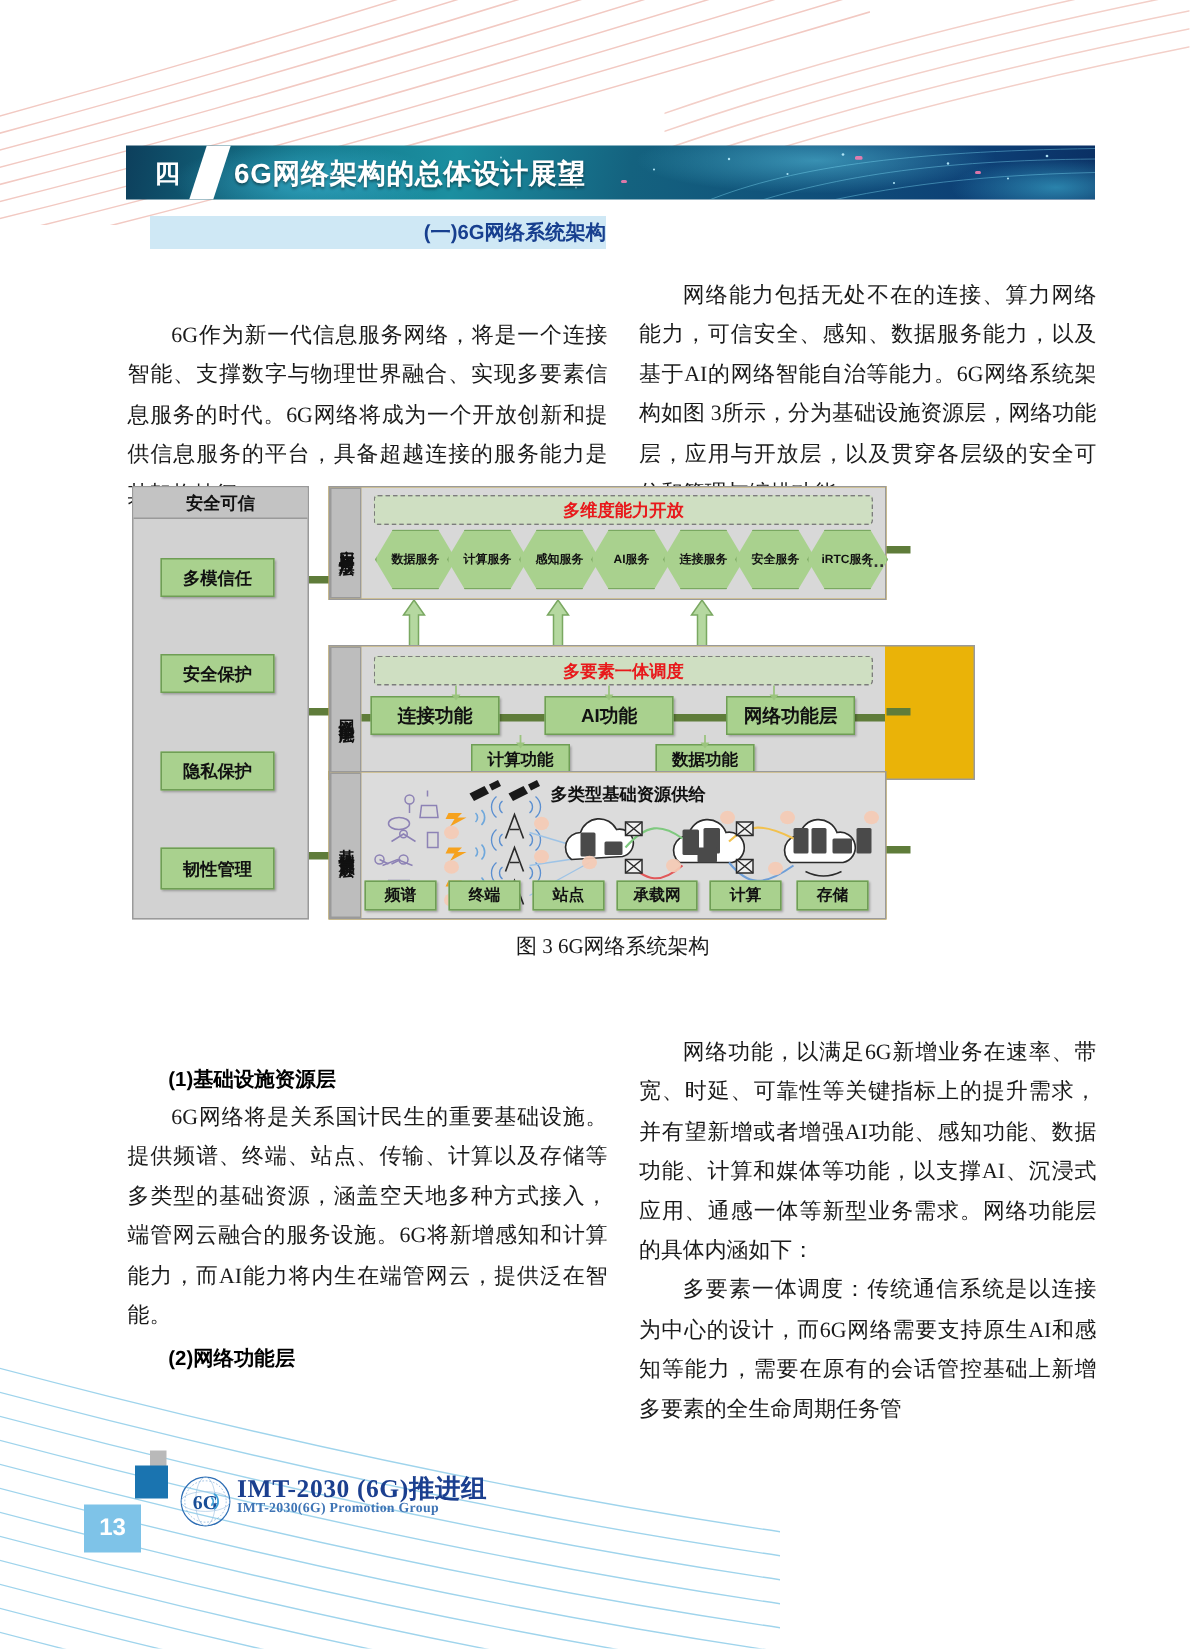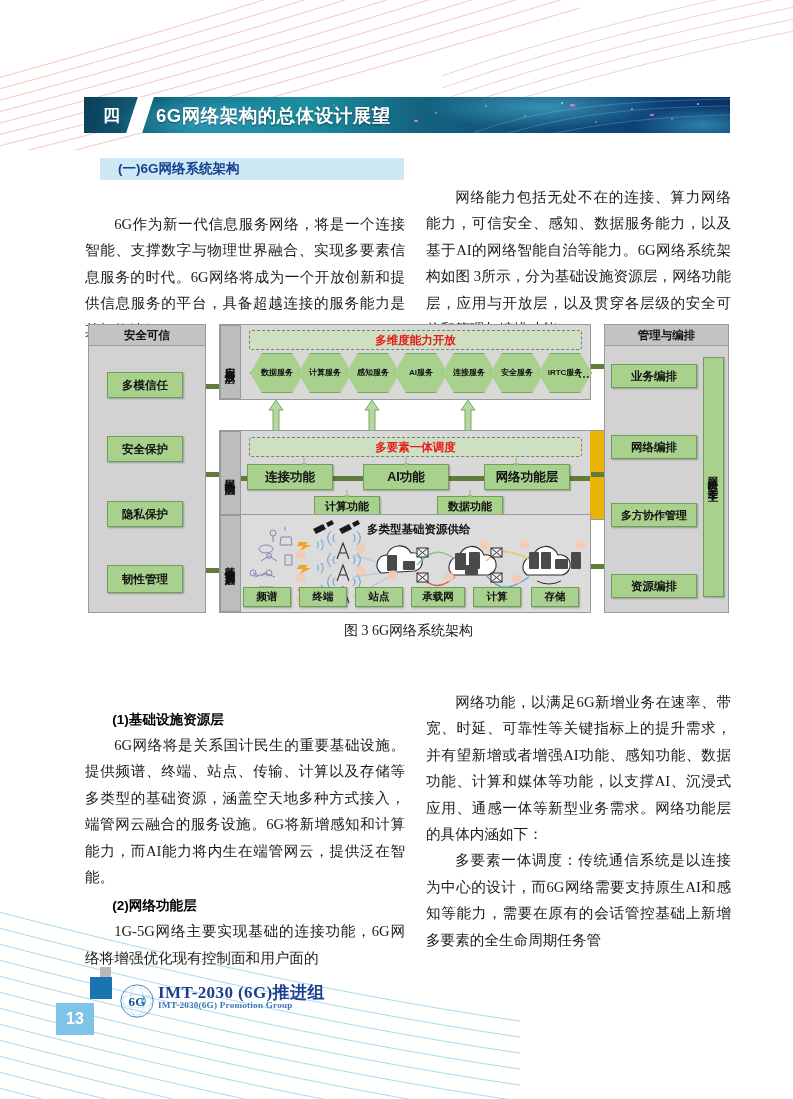--- a/index.html
+++ b/index.html
@@ -40,23 +40,23 @@
     position:absolute;left:72px;top:0;height:36px;
     display:flex;align-items:center;
     color:#ffffff;font-weight:bold;font-size:18.5px;letter-spacing:.5px;
     font-family:"Liberation Sans", sans-serif;
     text-shadow:0 1px 2px rgba(0,0,0,.45);
     z-index:3;
   }
 
   
   .subhead{
-    position:absolute;left:100px;top:158px;width:304px;height:22px;
+    position:absolute;left:100px;top:144px;width:304px;height:22px;
     background:#cfe8f5;
-    display:flex;align-items:center;
+    display:flex;align-items:center;justify-content:flex-end;
   }
   .subhead span{
     color:#173f8f;font-weight:bold;font-size:13.5px;
     font-family:"Liberation Sans", sans-serif;
     padding-left:18px;
   }
 
   
   .col{
     position:absolute;
@@ -526,38 +526,29 @@
         <div class="gbox" style="left:170px;top:72px;width:54px;height:20px;font-size:10.5px;">承载网</div>
         <div class="gbox" style="left:232px;top:72px;width:48px;height:20px;font-size:10.5px;">计算</div>
         <div class="gbox" style="left:290px;top:72px;width:48px;height:20px;font-size:10.5px;">存储</div>
       </div>
     </div>
 
     <div class="olive" style="left:503px;top:40px;width:16px;height:5px;"></div>
     <div class="olive" style="left:503px;top:148px;width:16px;height:5px;"></div>
     <div class="olive" style="left:503px;top:240px;width:16px;height:5px;"></div>
 
-    <div class="panel" style="left:516px;top:0px;width:125px;height:289px;">
-      <div class="panel-hd">管理与编排</div>
-      <div class="gbox" style="left:6px;top:39px;width:86px;height:24px;font-size:11.5px;">业务编排</div>
-      <div class="gbox" style="left:6px;top:110px;width:86px;height:24px;font-size:11.5px;">网络编排</div>
-      <div class="gbox" style="left:6px;top:178px;width:86px;height:24px;font-size:11px;">多方协作管理</div>
-      <div class="gbox" style="left:6px;top:249px;width:86px;height:24px;font-size:11.5px;">资源编排</div>
-      <div class="twin" style="left:98px;top:32px;width:21px;height:240px;">网络数字孪生</div>
-    </div>
 
   </div>
 
   <div class="figcap">图 3 6G网络系统架构</div>
 
   <div class="col col-l2">
     <p class="subsub">(1)基础设施资源层</p>
     <p>6G网络将是关系国计民生的重要基础设施。提供频谱、终端、站点、传输、计算以及存储等多类型的基础资源，涵盖空天地多种方式接入，端管网云融合的服务设施。6G将新增感知和计算能力，而AI能力将内生在端管网云，提供泛在智能。</p>
     <p class="subsub" style="margin-top:4px;">(2)网络功能层</p>
-    <p>1G-5G网络主要实现基础的连接功能，6G网络将增强优化现有控制面和用户面的</p>
   </div>
 
   <div class="col col-r2">
     <p>网络功能，以满足6G新增业务在速率、带宽、时延、可靠性等关键指标上的提升需求，并有望新增或者增强AI功能、感知功能、数据功能、计算和媒体等功能，以支撑AI、沉浸式应用、通感一体等新型业务需求。网络功能层的具体内涵如下：</p>
     <p>多要素一体调度：传统通信系统是以连接为中心的设计，而6G网络需要支持原生AI和感知等能力，需要在原有的会话管控基础上新增多要素的全生命周期任务管</p>
   </div>
 
   <div class="sq-gray"></div>
   <div class="sq-blue"></div>
   <div class="pgnum">13</div>

